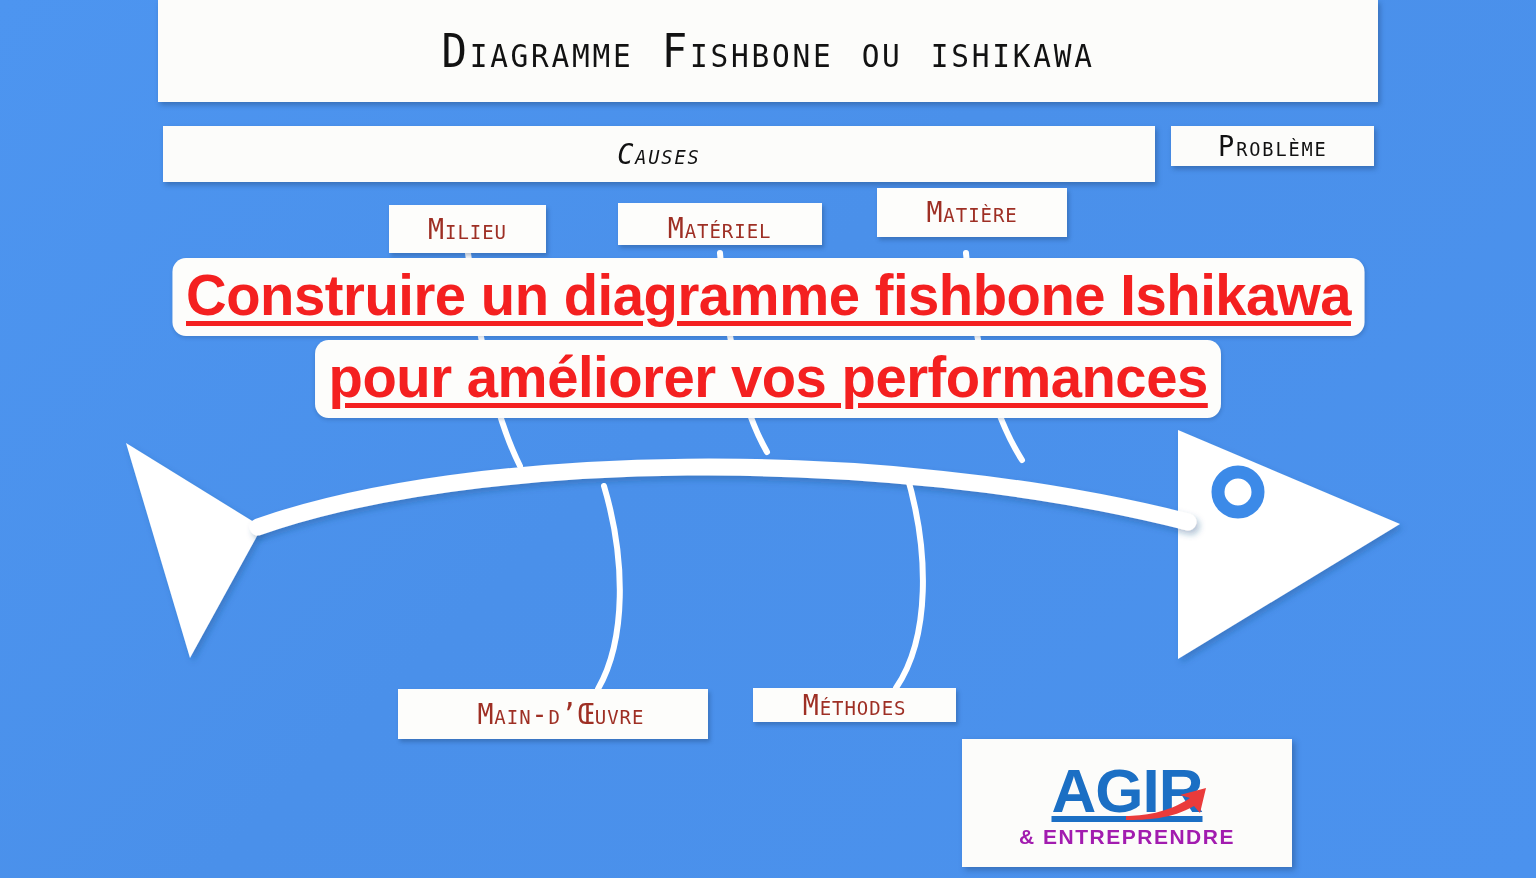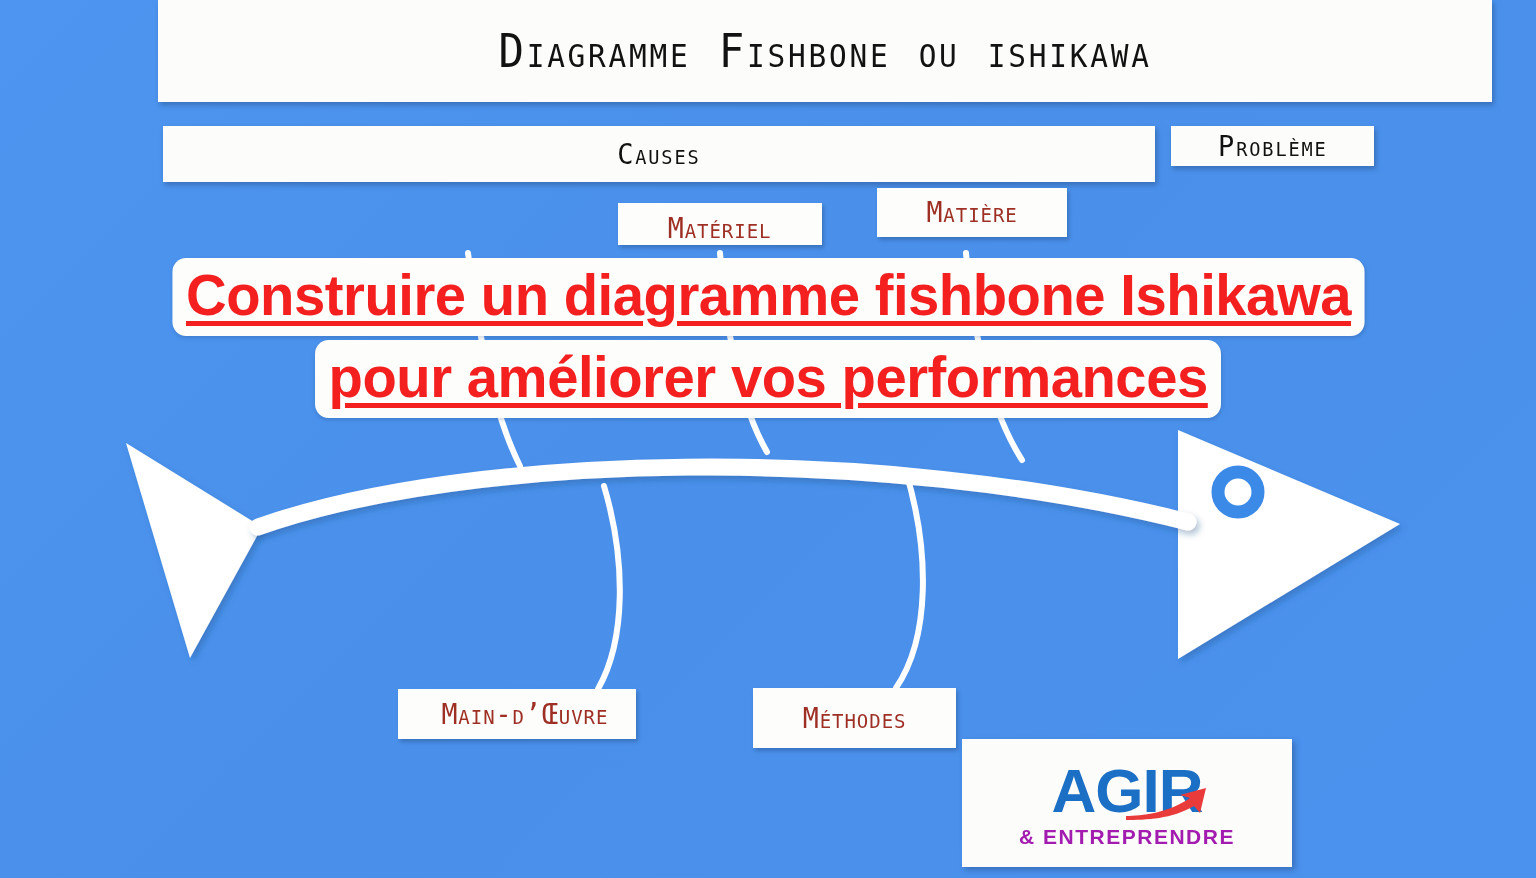--- a/index.html
+++ b/index.html
@@ -35,38 +35,39 @@
     background: #fcfcfa;
     box-shadow: 2px 3px 5px rgba(20,50,90,0.35);
     display: flex;
     align-items: center;
     justify-content: center;
     box-sizing: border-box;
   }
   #title-box {
     left: 158px;
     top: 0px;
-    width: 1334px;
+    width: 1220px;
     height: 102px;
   }
   #title-text {
     font-family: "DejaVu Sans Mono", monospace;
     font-size: 46px;
     font-weight: 400;
     letter-spacing: 3px;
     color: #121212;
     font-variant: small-caps;
     transform: scaleX(0.92);
     white-space: nowrap;
   }
   #causes-box {
     left: 163px;
     top: 126px;
     width: 992px;
     height: 56px;
+    font-style: italic;
   }
   #probleme-box {
     left: 1171px;
     top: 126px;
     width: 203px;
     height: 40px;
   }
   .hdr-text {
     font-family: "DejaVu Sans Mono", monospace;
     font-size: 29px;
@@ -91,22 +92,22 @@
     font-size: 28px;
     letter-spacing: 1px;
     color: #9e2f24;
     font-variant: small-caps;
     transform: scaleX(0.95);
     white-space: nowrap;
   }
   #cat-milieu   { left: 389px; top: 205px; width: 157px; height: 48px; }
   #cat-materiel { left: 618px; top: 203px; width: 204px; height: 42px; align-items: flex-end; }
   #cat-matiere  { left: 877px; top: 188px; width: 190px; height: 49px; }
-  #cat-main     { left: 398px; top: 689px; width: 238px; height: 50px; padding-left: 16px; }
-  #cat-methodes { left: 753px; top: 688px; width: 203px; height: 60px; text-align: center; }
+  #cat-main     { left: 398px; top: 689px; width: 310px; height: 50px; padding-left: 16px; }
+  #cat-methodes { left: 753px; top: 688px; width: 203px; height: 34px; text-align: center; }
 
   
   #overlay {
     position: absolute;
     left: 0;
     top: 258px;
     width: 1536px;
     pointer-events: none;
     border-radius: 24px;
   }
@@ -157,20 +158,21 @@
     align-items: center;
     justify-content: center;
   }
   #logo-word {
     font-family: "Liberation Sans", sans-serif;
     font-weight: bold;
     font-size: 62px;
     letter-spacing: -1px;
     color: #1b6fc4;
     line-height: 1;
+    text-decoration: underline;
   }
   #logo-arrow {
     position: absolute;
     left: 72px;
     bottom: 2px;
     width: 86px;
     height: 34px;
   }
   #logo-sub {
     font-family: "Liberation Sans", sans-serif;
@@ -217,20 +219,23 @@
     <span id="title-text">Diagramme Fishbone ou ishikawa</span>
   </div>
 
   <div id="causes-box" class="whitebox">
     <span class="hdr-text">Causes</span>
   </div>
   <div id="probleme-box" class="whitebox">
     <span class="hdr-text">Problème</span>
   </div>
 
+  <div id="cat-milieu" class="cat-box">
+    <span class="cat-text">Milieu</span>
+  </div>
   <div id="cat-materiel" class="cat-box">
     <span class="cat-text">Matériel</span>
   </div>
   <div id="cat-matiere" class="cat-box">
     <span class="cat-text">Matière</span>
   </div>
 
   <div id="cat-main" class="cat-box">
     <span class="cat-text">Main-d’Œuvre</span>
   </div>

